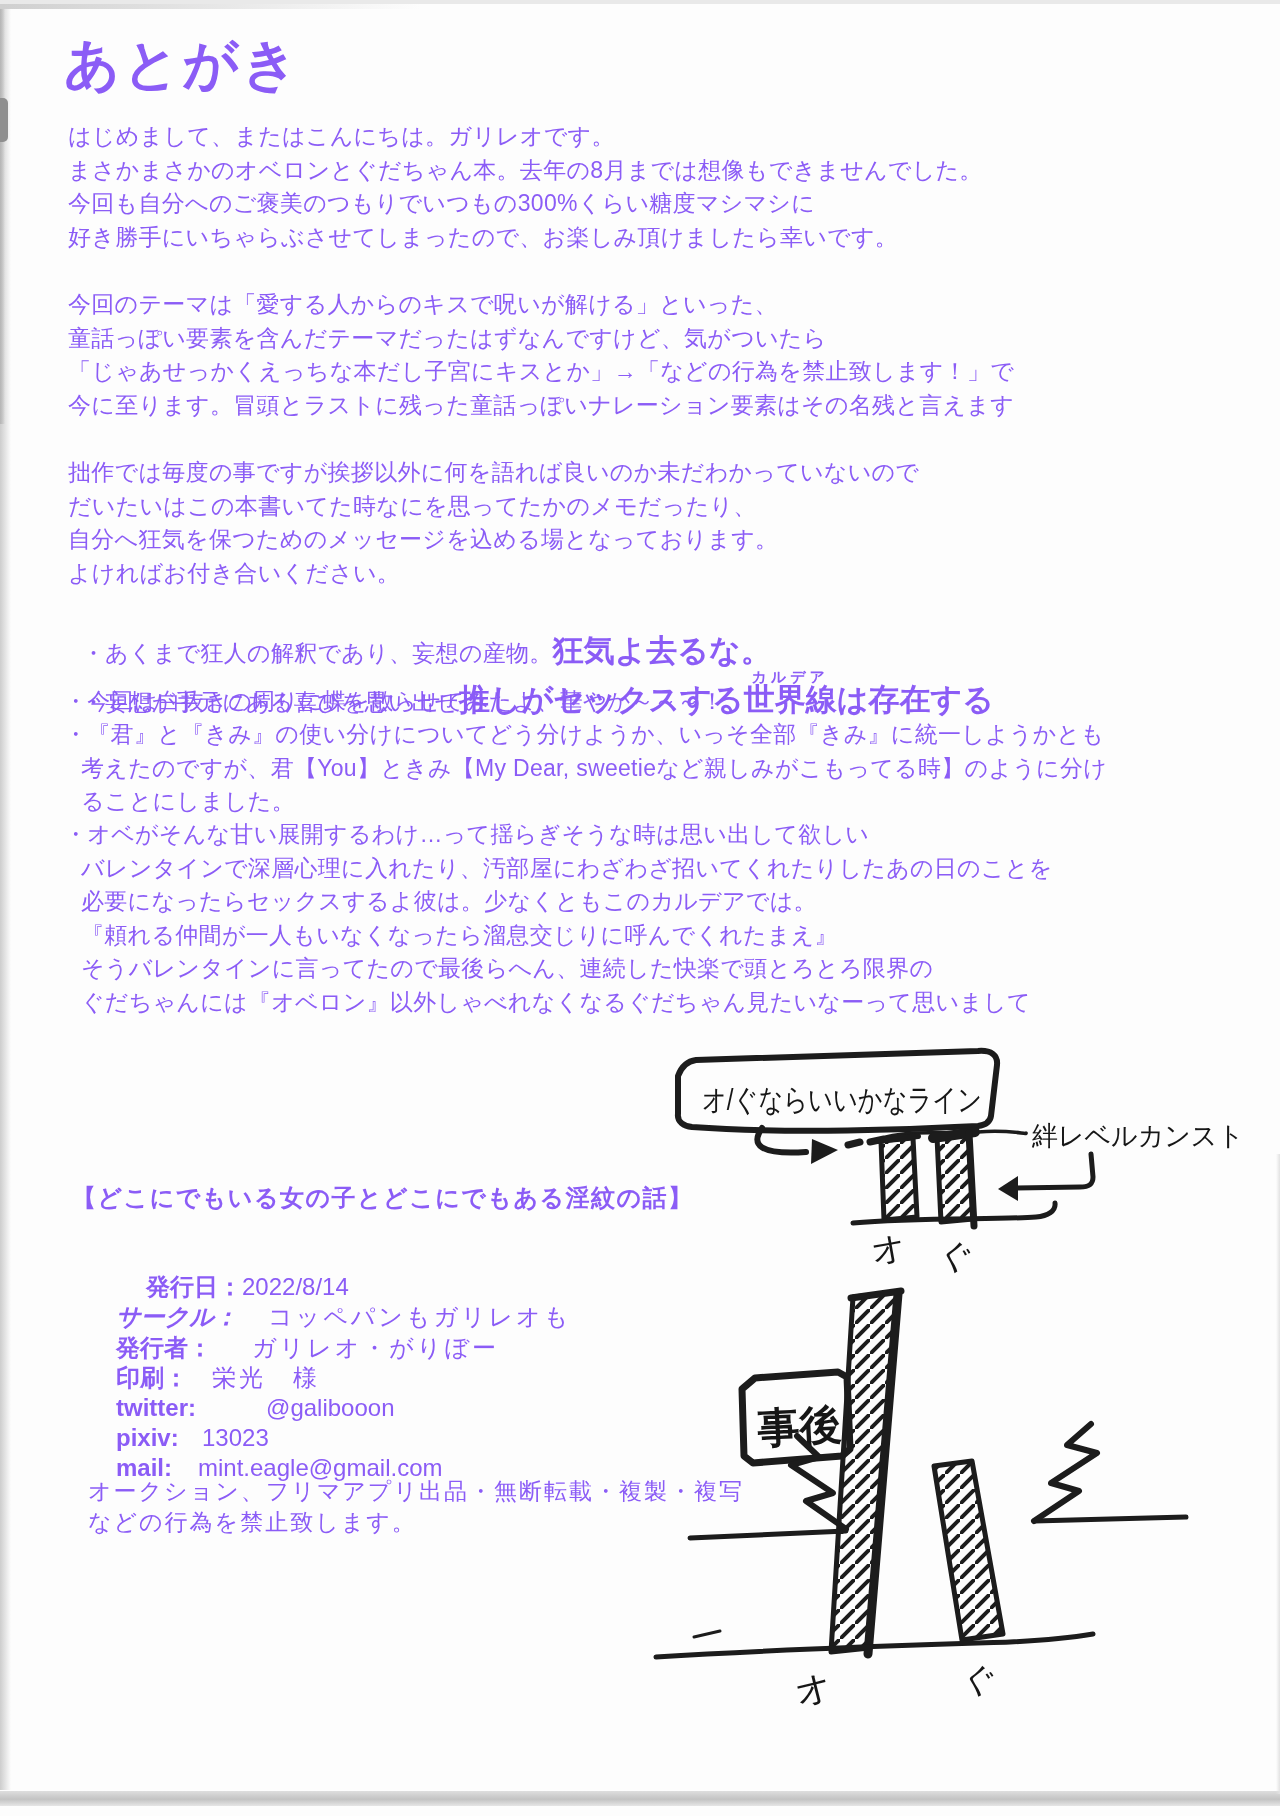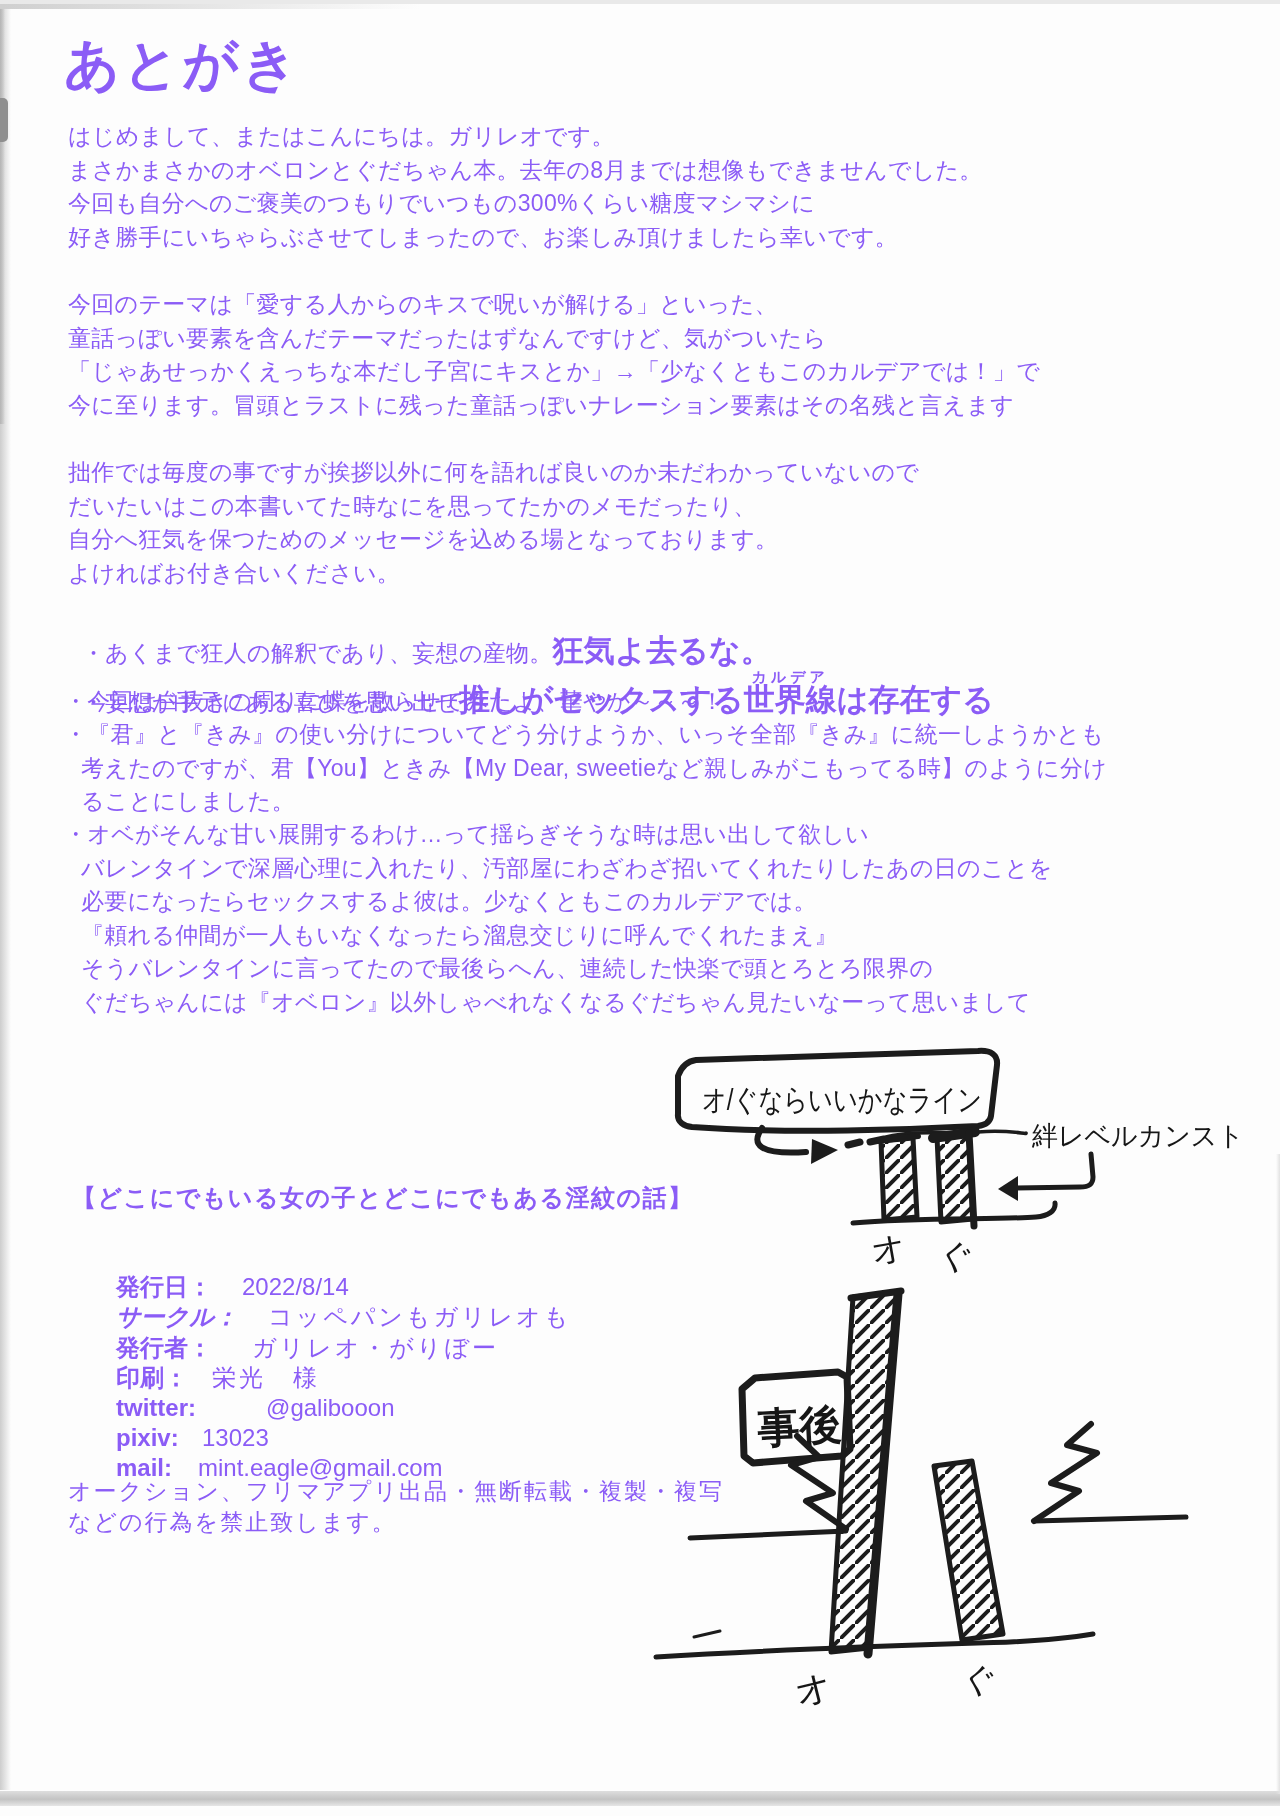--- a/index.html
+++ b/index.html
@@ -10,21 +10,21 @@
   .body-text{font-size:23px;letter-spacing:0.3px;}
   .line{height:33.6px;line-height:33.6px;white-space:pre;}
   .bullet{white-space:pre;}
   .big{font-size:31px;font-weight:bold;letter-spacing:0;}
   .indent{padding-left:17px;}
   ruby rt{font-size:15px;font-weight:bold;letter-spacing:4px;text-align:center;}
   .hand{letter-spacing:3px;}
   .series-title{font-size:24px;letter-spacing:1.5px;font-weight:bold;}
   .info-row{height:30.2px;line-height:30.2px;font-size:24px;white-space:pre;}
   .info-label{display:inline-block;font-weight:bold;}
-  .info-row:nth-child(1) .info-label{width:126px;}
+  .info-row:nth-child(1) .info-label{width:126px;text-align:right;}
   .info-row:nth-child(2) .info-label{width:152px;font-style:italic;}
   .info-row:nth-child(3) .info-label{width:136px;}
   .info-row:nth-child(4) .info-label{width:96px;}
   .info-row:nth-child(5) .info-label{width:150px;font-weight:bold;}
   .info-row:nth-child(6) .info-label{width:86px;font-weight:bold;}
   .info-row:nth-child(7) .info-label{width:82px;font-weight:bold;}
   .notice{font-size:23px;letter-spacing:2px;}
   .notice .nline{height:31px;line-height:31px;white-space:pre;}
   svg text{font-family:"Liberation Sans","DejaVu Sans",sans-serif;fill:#161616;}
   .edge-left{left:0;top:0;width:11px;height:1786px;background:linear-gradient(to right,#cdcdcd,rgba(255,255,255,0));}
@@ -51,21 +51,21 @@
   <div class="abs body-text" style="left:68px;top:116px;">
     <div class="line">はじめまして、またはこんにちは。ガリレオです。</div>
     <div class="line">まさかまさかのオベロンとぐだちゃん本。去年の8月までは想像もできませんでした。</div>
     <div class="line">今回も自分へのご褒美のつもりでいつもの300%くらい糖度マシマシに</div>
     <div class="line">好き勝手にいちゃらぶさせてしまったので、お楽しみ頂けましたら幸いです。</div>
   </div>
 
   <div class="abs body-text" style="left:68px;top:284px;">
     <div class="line">今回のテーマは「愛する人からのキスで呪いが解ける」といった、</div>
     <div class="line">童話っぽい要素を含んだテーマだったはずなんですけど、気がついたら</div>
-    <div class="line">「じゃあせっかくえっちな本だし子宮にキスとか」→「少なくともこのカルデアでは！」で</div>
+    <div class="line">「じゃあせっかくえっちな本だし子宮にキスとか」→「などの行為を禁止致します！」で</div>
     <div class="line">今に至ります。冒頭とラストに残った童話っぽいナレーション要素はその名残と言えます</div>
   </div>
 
   <div class="abs body-text" style="left:68px;top:452px;">
     <div class="line">拙作では毎度の事ですが挨拶以外に何を語れば良いのか未だわかっていないので</div>
     <div class="line">だいたいはこの本書いてた時なにを思ってたかのメモだったり、</div>
     <div class="line">自分へ狂気を保つためのメッセージを込める場となっております。</div>
     <div class="line">よければお付き合いください。</div>
   </div>
 
@@ -161,18 +161,18 @@
       <span class="info-label">twitter:</span><span class="info-value">@galibooon</span>
     </div>
     <div class="info-row">
       <span class="info-label">pixiv:</span><span class="info-value">13023</span>
     </div>
     <div class="info-row">
       <span class="info-label">mail:</span><span class="info-value">mint.eagle@gmail.com</span>
     </div>
   </div>
 
-  <div class="abs notice hand" style="left:68px;top:1472px;">
+  <div class="abs notice hand" style="left:88px;top:1472px;">
     <div class="nline">オークション、フリマアプリ出品・無断転載・複製・複写</div>
     <div class="nline">などの行為を禁止致します。</div>
   </div>
 
 </div>
 
 </body></html>

